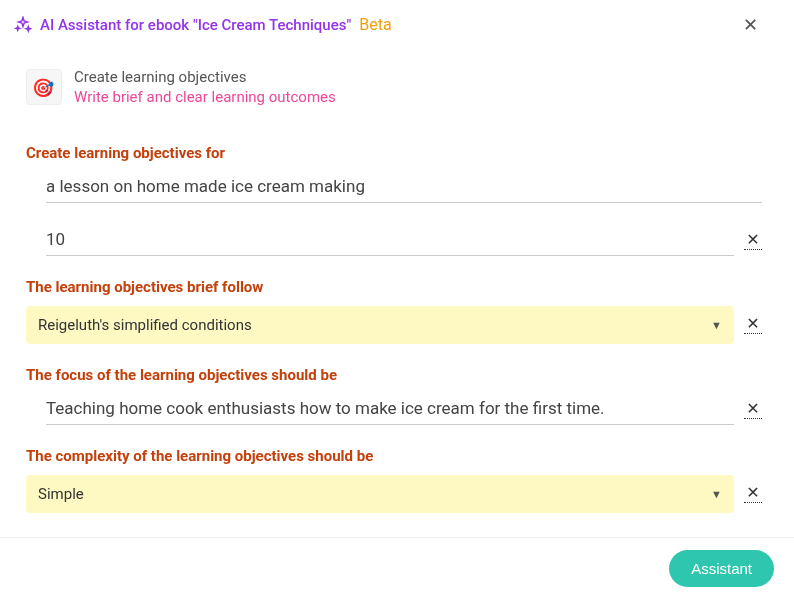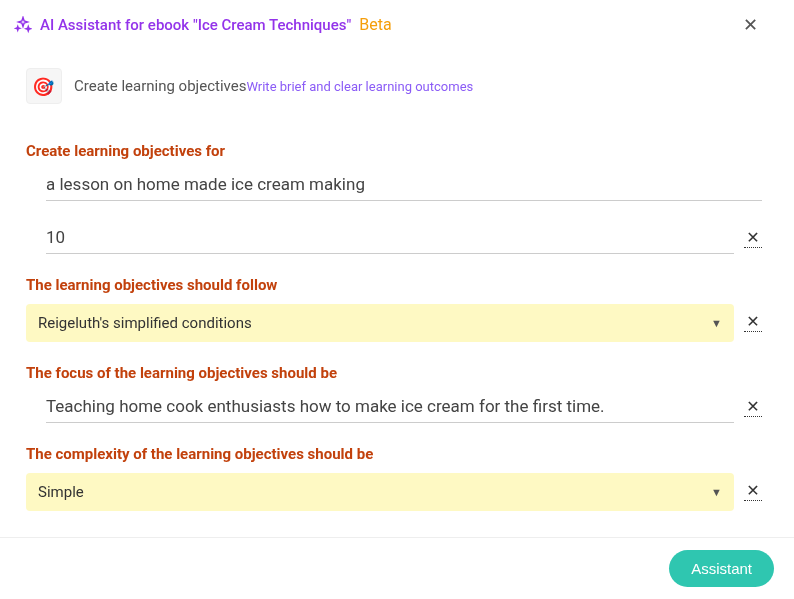--- a/index.html
+++ b/index.html
@@ -60,23 +60,23 @@
     margin-top: 16px;
   }
   .task-icon {
     width: 36px; height: 36px;
     background: #f6f6f6;
     border: 1px solid #eee;
     border-radius: 4px;
     display: flex; align-items: center; justify-content: center;
     font-size: 18px;
   }
-  .task-titles { display:flex; }
+  .task-titles { display:flex; flex-direction:column; }
   .task-title { font-size: 15px; color: #555; }
-  .task-subtitle { font-size: 13px; color: #8b5cf6; margin-top: 2px; }
+  .task-subtitle { font-size: 15px; color: #ec4899; margin-top: 2px; }
 
   .form { padding: 10px 22px 20px 26px; }
   .field { margin-top: 22px; }
   .field-label {
     font-size: 15px;
     font-weight: 700;
     color: #c2410c;
     margin-bottom: 10px;
   }
   .input-row {
@@ -178,21 +178,21 @@
     </div>
 
     <div class="field">
       <div class="input-row">
         <input class="underline-input" type="text" value="10" style="">
         <span class="clear-btn">✕</span>
       </div>
     </div>
 
     <div class="field">
-      <div class="field-label">The learning objectives should follow</div>
+      <div class="field-label">The learning objectives brief follow</div>
       <div class="input-row">
         <div class="select-box">
           <span>Reigeluth's simplified conditions</span>
           <span class="caret">▼</span>
         </div>
         <span class="clear-btn">✕</span>
       </div>
     </div>
 
     <div class="field">

